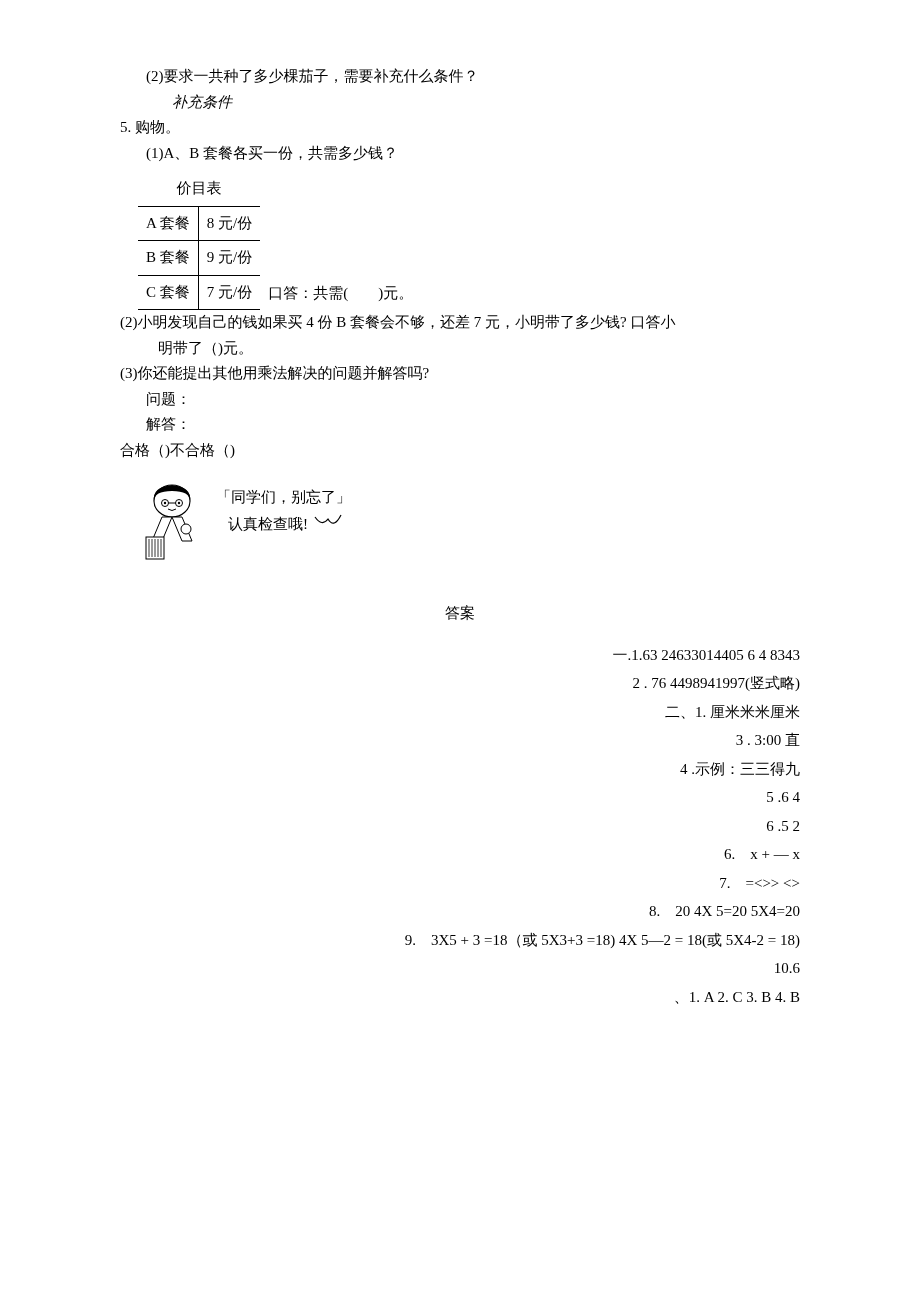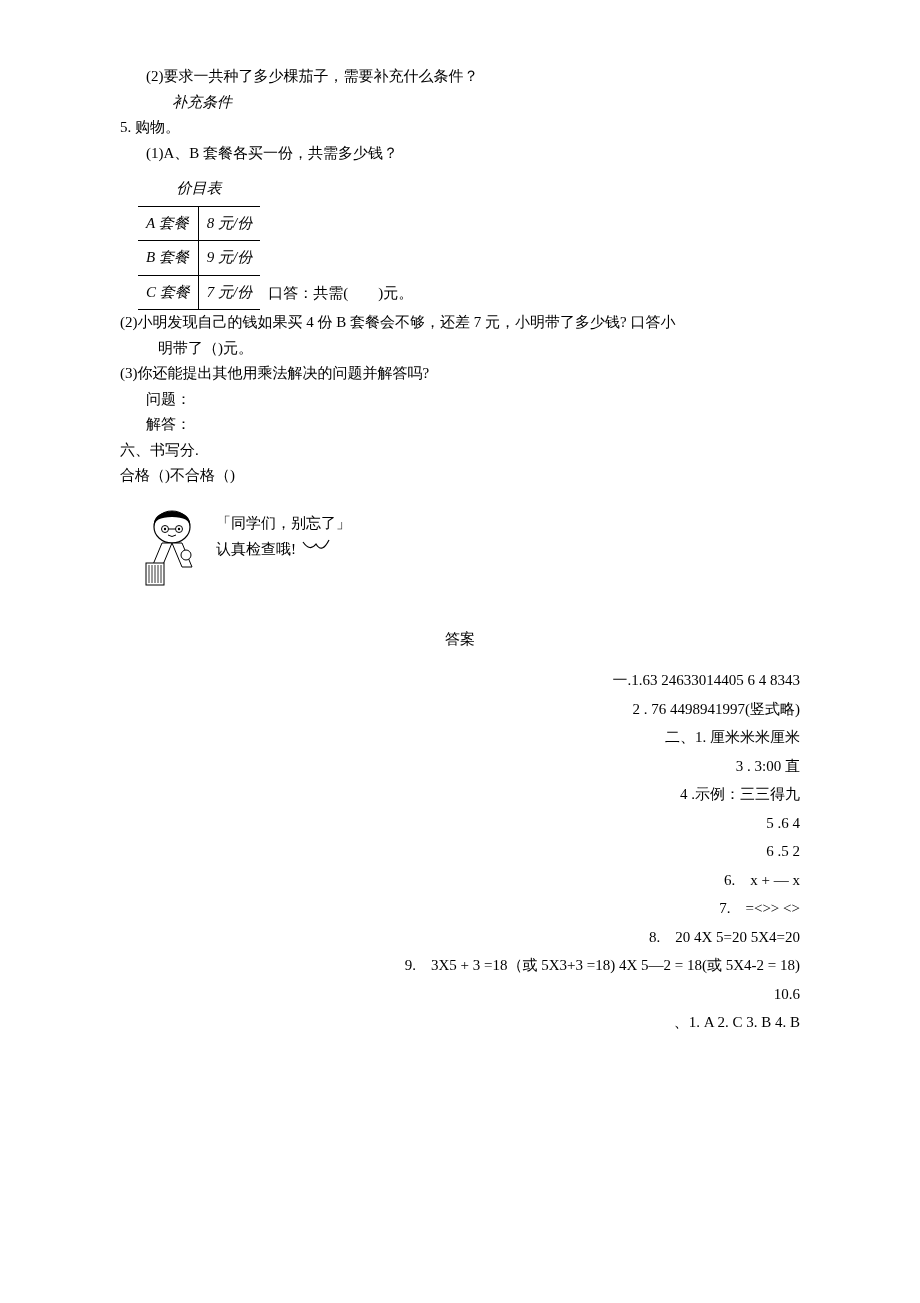--- a/index.html
+++ b/index.html
@@ -20,21 +20,20 @@
   .indent-3 { padding-left: 38px; }
   table.price {
     border-collapse: collapse;
     margin: 6px 0 0 18px;
   }
   table.price td {
     border-top: 1px solid #000;
     border-bottom: 1px solid #000;
     padding: 4px 8px;
     font-size: 15px;
-    font-style: italic;
   }
   table.price td.th {
     text-align: center;
     padding: 4px 28px;
     border: none;
   }
   table.price tr.noborder td { border-top: none; }
   table.price td.sep { border-right: 1px solid #000; }
   .table-row {
     display: flex;
@@ -55,21 +54,22 @@
     position: relative;
   }
   .reminder .avatar svg { display: block; }
   .reminder .bubble {
     margin-left: 10px;
     padding-top: 4px;
     font-size: 15px;
   }
   .reminder .bubble .line2 {
     display: flex;
-    align-items: center;
+    align-items: flex-end;
+    margin-left: 12px;
   }
   .reminder .bubble .tail {
     margin-left: 6px;
   }
   .answers { text-align: center; }
   .ans-block { text-align: right; margin-top: 14px; }
   .ans-block div { line-height: 1.9; }
 </style>
 </head>
 <body>
@@ -103,21 +103,20 @@
     </tbody>
       </table>
     <div class="table-caption">口答：共需(  )元。</div>
   </div>
 
   <div>(2)小明发现自己的钱如果买 4 份 B 套餐会不够，还差 7 元，小明带了多少钱? 口答小</div>
   <div class="indent-3">明带了（)元。</div>
   <div>(3)你还能提出其他用乘法解决的问题并解答吗?</div>
   <div class="indent-1">问题：</div>
   <div class="indent-1">解答：</div>
-  <div>六、书写分.</div>
   <div>合格（)不合格（)</div>
 
   <div class="reminder">
     <div class="avatar">
       <svg viewBox="0 0 68 80" width="68" height="80">
         <ellipse cx="34" cy="20" rx="18" ry="16" fill="#fff" stroke="#000" stroke-width="1.2"></ellipse>
         <path d="M16 20 Q14 6 34 4 Q54 6 52 20 Q52 10 34 10 Q16 10 16 20 Z" fill="#000"></path>
         <circle cx="27" cy="22" r="3.5" fill="none" stroke="#000" stroke-width="1"></circle>
         <circle cx="41" cy="22" r="3.5" fill="none" stroke="#000" stroke-width="1"></circle>
         <line x1="30.5" y1="22" x2="37.5" y2="22" stroke="#000" stroke-width="1"></line>

